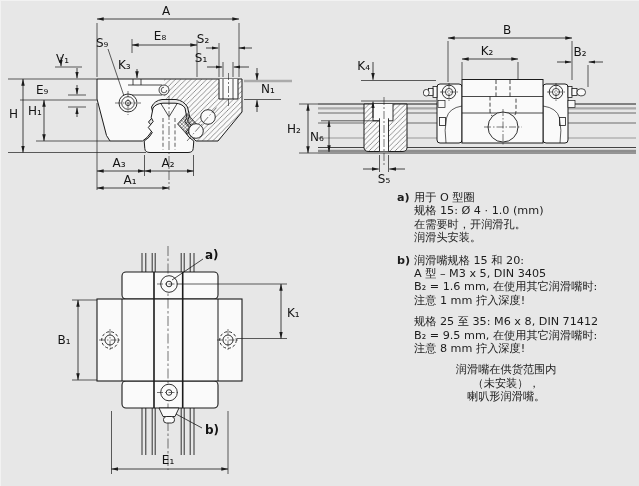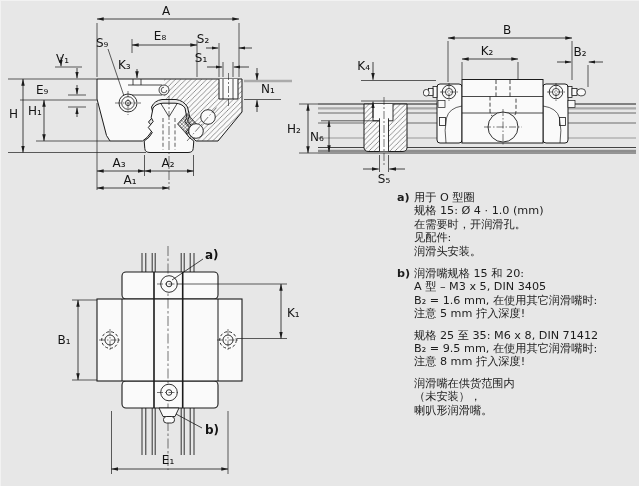--- a/index.html
+++ b/index.html
@@ -6,21 +6,21 @@
   #page{position:relative;width:639px;height:486px;background:#e7e7e7;overflow:hidden;
         font-family:"DejaVu Sans",sans-serif;box-shadow:inset 1px 1px 0 #f2f2f2;}
   #drawing{position:absolute;left:0;top:0;}
   svg text{font-family:"DejaVu Sans",sans-serif;font-size:12px;fill:#141414;}
   svg text.ref{font-weight:bold;font-size:12px;}
   #notes{position:absolute;left:397px;top:191px;width:238px;color:#1c1c1c;
          font-size:11.2px;line-height:13.4px;}
   .note{display:flex;margin-bottom:9px;}
   .note .marker{font-weight:bold;width:17px;flex:none;}
   .para{margin-bottom:8px;}
-  .para:last-child{margin-bottom:0;}
+  .para:last-child{margin-bottom:0;text-align:center;}
 </style>
 </head>
 <body>
 
 <div id="page">
 
 <svg id="drawing" width="639" height="486" viewBox="0 0 639 486">
   <defs>
     <marker id="ar" viewBox="0 0 10 6" markerWidth="9" markerHeight="5.4" refX="9.3" refY="3" orient="auto-start-reverse">
       <path d="M0,0.6 L9.6,3 L0,5.4 Z" fill="#1b1b1b"></path>
@@ -380,32 +380,31 @@
   </g>
 </svg>
 
 <div id="notes">
   <div class="note">
     <span class="marker">a)</span>
     <div class="body">
       <div>用于 O 型圈</div>
       <div>规格 15: Ø 4 · 1.0 (mm)</div>
       <div>在需要时，开润滑孔。</div>
-      <div>见配件:</div>
       <div>润滑头安装。</div>
     </div>
   </div>
   <div class="note">
     <span class="marker">b)</span>
     <div class="body">
       <div class="para">
         <div>润滑嘴规格 15 和 20:</div>
         <div>A 型 – M3 x 5, DIN 3405</div>
         <div>B₂ = 1.6 mm, 在使用其它润滑嘴时:</div>
-        <div>注意 5 mm 拧入深度!</div>
+        <div>注意 1 mm 拧入深度!</div>
       </div>
       <div class="para">
         <div>规格 25 至 35: M6 x 8, DIN 71412</div>
         <div>B₂ = 9.5 mm, 在使用其它润滑嘴时:</div>
         <div>注意 8 mm 拧入深度!</div>
       </div>
       <div class="para">
         <div>润滑嘴在供货范围内</div>
         <div>（未安装），</div>
         <div>喇叭形润滑嘴。</div>

